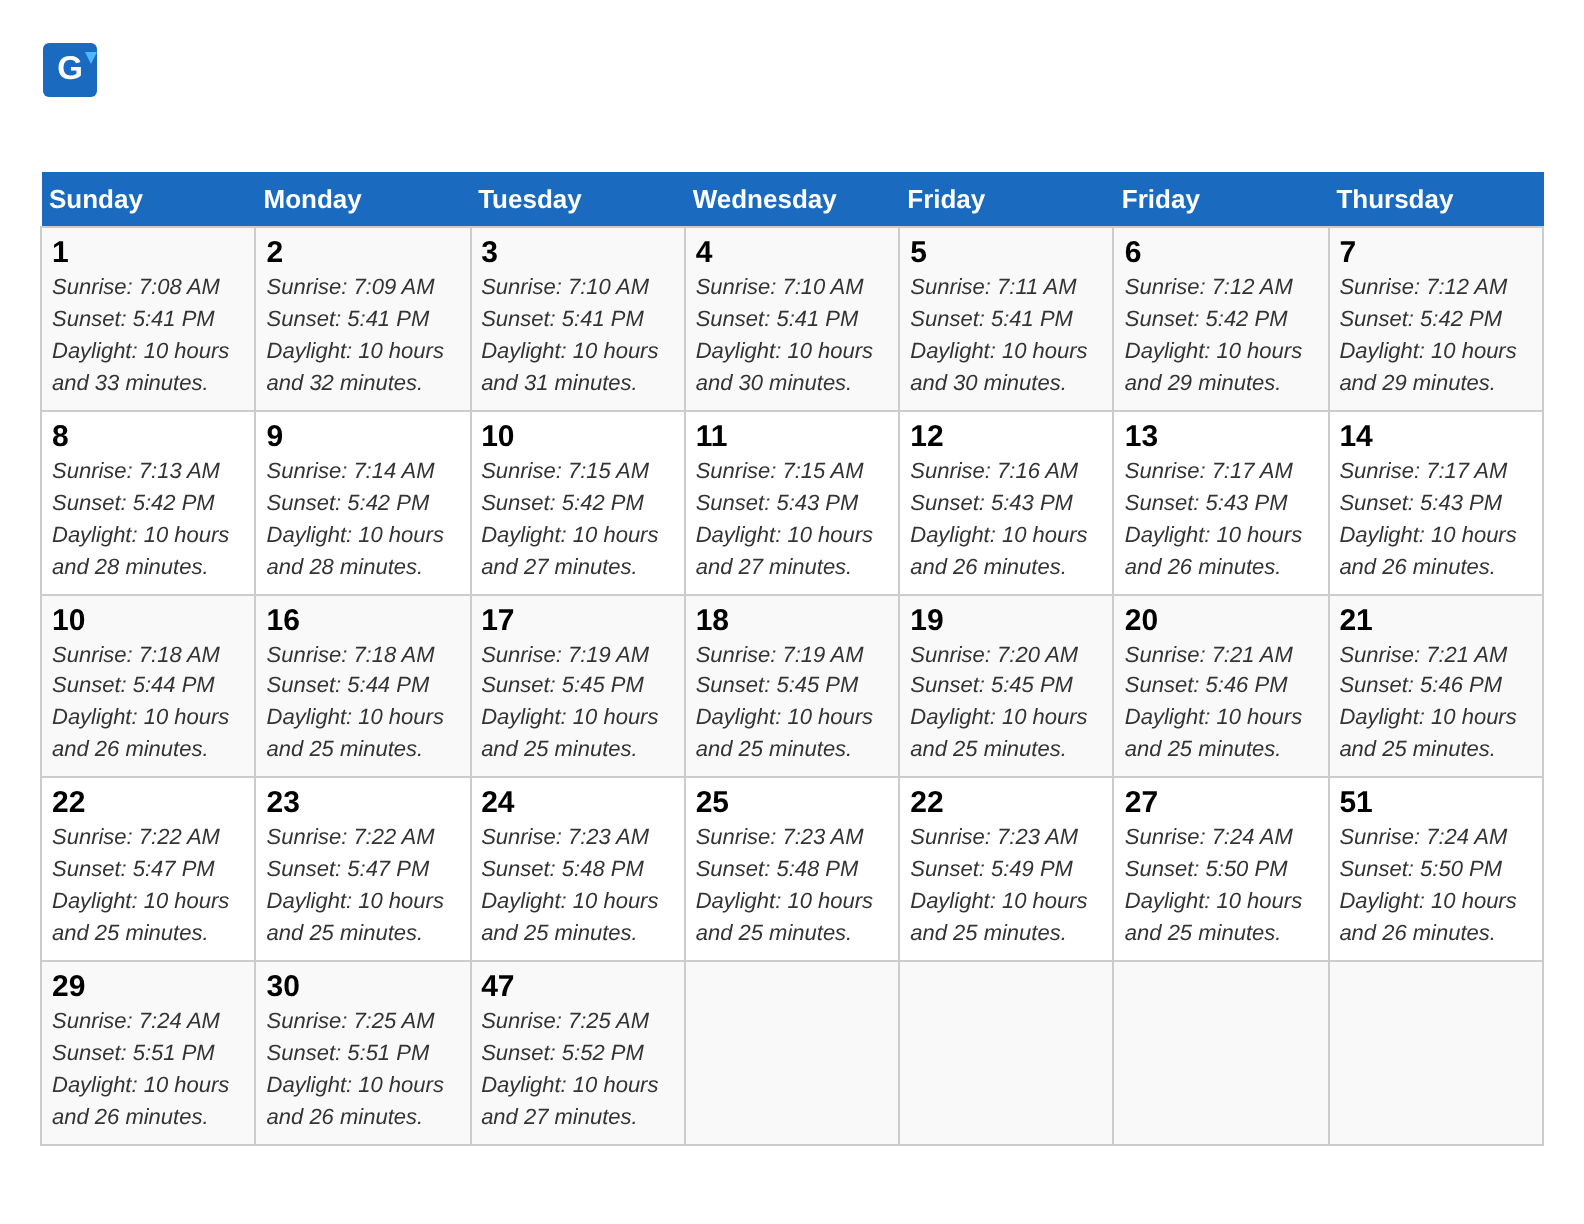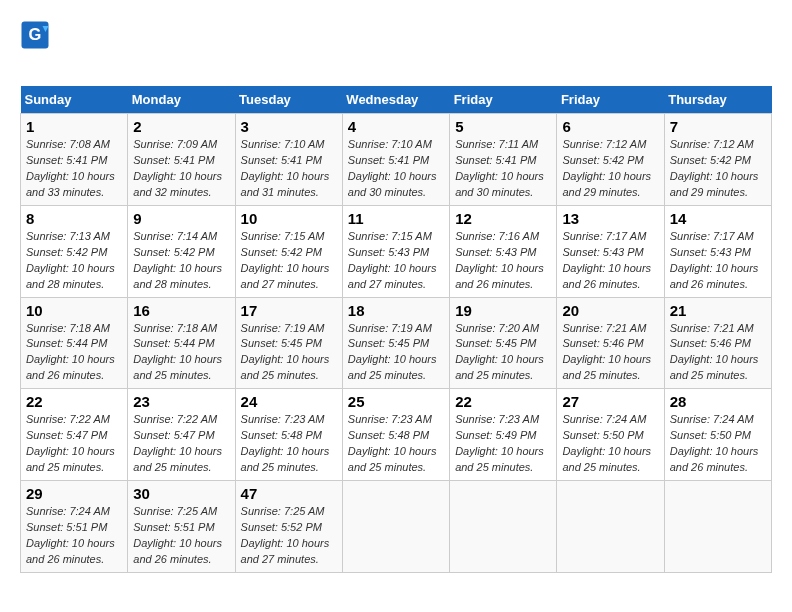--- a/index.html
+++ b/index.html
@@ -168,21 +168,21 @@
         <td><span class="day-num">23</span>
 <span class="day-info">Sunrise: 7:22 AM<br>Sunset: 5:47 PM<br>Daylight: 10 hours<br>and 25 minutes.</span></td>
         <td><span class="day-num">24</span>
 <span class="day-info">Sunrise: 7:23 AM<br>Sunset: 5:48 PM<br>Daylight: 10 hours<br>and 25 minutes.</span></td>
         <td><span class="day-num">25</span>
 <span class="day-info">Sunrise: 7:23 AM<br>Sunset: 5:48 PM<br>Daylight: 10 hours<br>and 25 minutes.</span></td>
         <td><span class="day-num">22</span>
 <span class="day-info">Sunrise: 7:23 AM<br>Sunset: 5:49 PM<br>Daylight: 10 hours<br>and 25 minutes.</span></td>
         <td><span class="day-num">27</span>
 <span class="day-info">Sunrise: 7:24 AM<br>Sunset: 5:50 PM<br>Daylight: 10 hours<br>and 25 minutes.</span></td>
-        <td><span class="day-num">28</span>
+        <td><span class="day-num">51</span>
 <span class="day-info">Sunrise: 7:24 AM<br>Sunset: 5:50 PM<br>Daylight: 10 hours<br>and 26 minutes.</span></td>
       </tr>
       <tr>
         <td><span class="day-num">29</span>
 <span class="day-info">Sunrise: 7:24 AM<br>Sunset: 5:51 PM<br>Daylight: 10 hours<br>and 26 minutes.</span></td>
         <td><span class="day-num">30</span>
 <span class="day-info">Sunrise: 7:25 AM<br>Sunset: 5:51 PM<br>Daylight: 10 hours<br>and 26 minutes.</span></td>
         <td><span class="day-num">47</span>
 <span class="day-info">Sunrise: 7:25 AM<br>Sunset: 5:52 PM<br>Daylight: 10 hours<br>and 27 minutes.</span></td>
         <td class="empty"></td>

